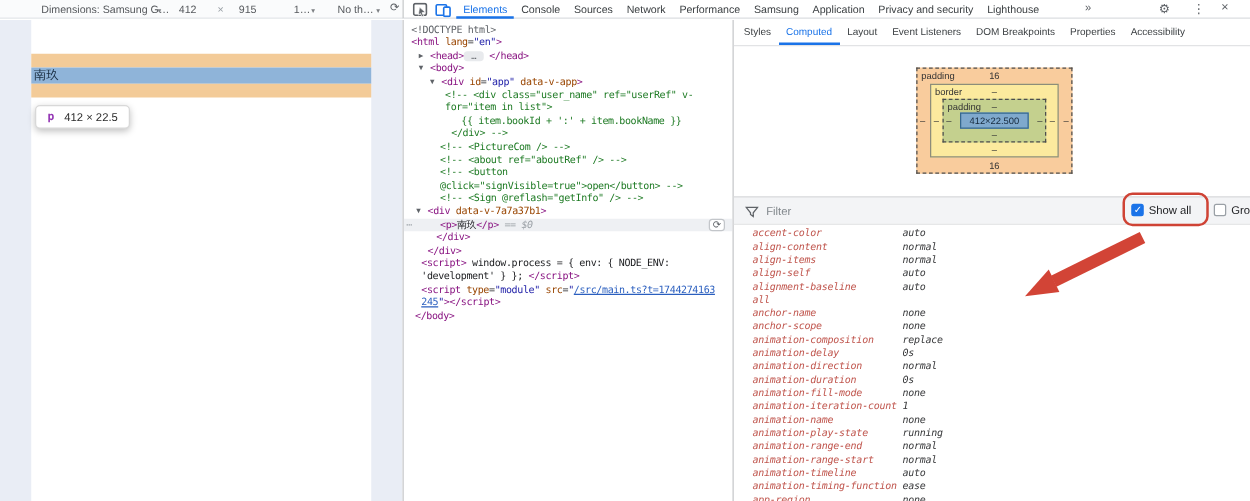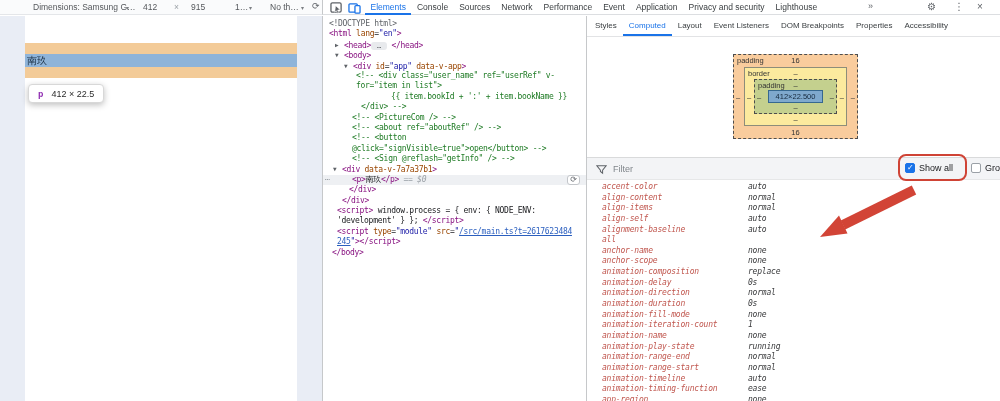--- a/index.html
+++ b/index.html
@@ -97,21 +97,21 @@
   .filter-input::placeholder{color:#80868b;}
   .cb-group{position:absolute;top:5px;display:flex;align-items:center;gap:4px;font-size:9px;color:#202124;}
   .cbg-showall{left:318px;} .cbg-group{left:384px;}
   .cb{width:10px;height:10px;border:1px solid #9aa0a6;border-radius:2px;background:#fff;position:relative;}
   .cb.checked{background:#1a73e8;border-color:#1a73e8;}
   .cb.checked::after{content:"✓";position:absolute;left:1px;top:-1.5px;color:#fff;font-size:8px;}
 
   
   .props{position:absolute;left:0;right:0;top:145px;font-family:"DejaVu Sans Mono",monospace;
     font-size:8px;font-style:italic;letter-spacing:-0.2px;}
-  .prow{height:10.65px;line-height:10.65px;display:flex;gap:26px;}
+  .prow{height:10.65px;line-height:10.65px;display:flex;}
   .pname{margin-left:15px;width:120px;color:#c0564e;white-space:nowrap;}
   .pval{color:#38393b;white-space:nowrap;}
 
   
   .red-rect{position:absolute;left:311px;top:117px;width:69px;height:27px;border:2.5px solid #cf4335;
     border-radius:8px;pointer-events:none;}
   .red-arrow{position:absolute;left:219px;top:147px;width:115px;height:60px;pointer-events:none;}
 </style>
 </head>
 <body>
@@ -152,54 +152,54 @@
     <svg class="hdr-icon devtgl" viewBox="0 0 14 13">
       <rect x="1" y="2" width="9" height="9" rx="1" fill="none" stroke="#1a73e8" stroke-width="1.4"></rect>
       <rect x="7.5" y="4" width="5.5" height="8" rx="1" fill="#fff" stroke="#1a73e8" stroke-width="1.4"></rect>
     </svg>
     <div class="tabs">
         <span class="tab active">Elements</span>
         <span class="tab">Console</span>
         <span class="tab">Sources</span>
         <span class="tab">Network</span>
         <span class="tab">Performance</span>
-        <span class="tab">Event</span>
+        <span class="tab">Samsung</span>
         <span class="tab">Application</span>
         <span class="tab">Privacy and security</span>
         <span class="tab">Lighthouse</span>
       </div>
     <span class="more-tabs">»</span>
     <span class="gear">⚙</span>
     <span class="h-dots">⋮</span>
     <span class="h-close">×</span>
   </div>
 
   <div class="elements">
     <div id="code">
         <div class="code-line"><span style="margin-left: 6px;"><span class="tk-doc">&lt;!DOCTYPE html&gt;</span></span></div>
         <div class="code-line"><span style="margin-left: 6px;"><span class="tk-tag">&lt;html</span><span class="tk-attr"> lang</span><span class="tk-txt">=</span><span class="tk-val">"en"</span><span class="tk-tag">&gt;</span></span></div>
         <div class="code-line"><span style="margin-left: 12px;"><span class="tw">▶</span><span class="tk-tag">&lt;head&gt;</span><span class="tk-badge"> … </span><span class="tk-tag"> &lt;/head&gt;</span></span></div>
         <div class="code-line"><span style="margin-left: 12px;"><span class="tw">▼</span><span class="tk-tag">&lt;body&gt;</span></span></div>
         <div class="code-line"><span style="margin-left: 21px;"><span class="tw">▼</span><span class="tk-tag">&lt;div</span><span class="tk-attr"> id</span><span class="tk-txt">=</span><span class="tk-val">"app"</span><span class="tk-attr"> data-v-app</span><span class="tk-tag">&gt;</span></span></div>
         <div class="code-line"><span style="margin-left: 33px;"><span class="tk-com">&lt;!-- &lt;div class="user_name" ref="userRef" v-</span></span></div>
         <div class="code-line"><span style="margin-left: 33px;"><span class="tk-com">for="item in list"&gt;</span></span></div>
-        <div class="code-line"><span style="margin-left: 68px;"><span class="tk-com">{{ item.bookId + ':' + item.bookName }}</span></span></div>
+        <div class="code-line"><span style="margin-left: 46px;"><span class="tk-com">{{ item.bookId + ':' + item.bookName }}</span></span></div>
         <div class="code-line"><span style="margin-left: 38px;"><span class="tk-com">&lt;/div&gt; --&gt;</span></span></div>
         <div class="code-line"><span style="margin-left: 29px;"><span class="tk-com">&lt;!-- &lt;PictureCom /&gt; --&gt;</span></span></div>
         <div class="code-line"><span style="margin-left: 29px;"><span class="tk-com">&lt;!-- &lt;about ref="aboutRef" /&gt; --&gt;</span></span></div>
         <div class="code-line"><span style="margin-left: 29px;"><span class="tk-com">&lt;!-- &lt;button</span></span></div>
         <div class="code-line"><span style="margin-left: 29px;"><span class="tk-com">@click="signVisible=true"&gt;open&lt;/button&gt; --&gt;</span></span></div>
         <div class="code-line"><span style="margin-left: 29px;"><span class="tk-com">&lt;!-- &lt;Sign @reflash="getInfo" /&gt; --&gt;</span></span></div>
         <div class="code-line"><span style="margin-left: 10px;"><span class="tw">▼</span><span class="tk-tag">&lt;div</span><span class="tk-attr"> data-v-7a7a37b1</span><span class="tk-tag">&gt;</span></span></div>
         <div class="code-line sel"><span class="gutter-dots">⋯</span><span style="margin-left: 29px;"><span class="tk-tag">&lt;p&gt;</span><span class="tk-txt">南玖</span><span class="tk-tag">&lt;/p&gt;</span><span class="tk-hint"> == $0</span></span><span class="reload-badge">⟳</span></div>
         <div class="code-line"><span style="margin-left: 26px;"><span class="tk-tag">&lt;/div&gt;</span></span></div>
         <div class="code-line"><span style="margin-left: 19px;"><span class="tk-tag">&lt;/div&gt;</span></span></div>
         <div class="code-line"><span style="margin-left: 14px;"><span class="tk-tag">&lt;script&gt;</span><span class="tk-txt"> window.process = { env: { NODE_ENV:</span></span></div>
         <div class="code-line"><span style="margin-left: 14px;"><span class="tk-txt">'development' } }; </span><span class="tk-tag">&lt;/script&gt;</span></span></div>
-        <div class="code-line"><span style="margin-left: 14px;"><span class="tk-tag">&lt;script</span><span class="tk-attr"> type</span><span class="tk-txt">=</span><span class="tk-val">"module"</span><span class="tk-attr"> src</span><span class="tk-txt">=</span><span class="tk-val">"</span><span class="tk-link">/src/main.ts?t=2617623484</span></span></div>
+        <div class="code-line"><span style="margin-left: 14px;"><span class="tk-tag">&lt;script</span><span class="tk-attr"> type</span><span class="tk-txt">=</span><span class="tk-val">"module"</span><span class="tk-attr"> src</span><span class="tk-txt">=</span><span class="tk-val">"</span><span class="tk-link">/src/main.ts?t=1744274163</span></span></div>
         <div class="code-line"><span style="margin-left: 14px;"><span class="tk-link">245</span><span class="tk-val">"</span><span class="tk-tag">&gt;&lt;/script&gt;</span></span></div>
         <div class="code-line"><span style="margin-left: 9px;"><span class="tk-tag">&lt;/body&gt;</span></span></div>
       </div>
   </div>
 
   <div class="right">
     <div class="subtabs">
         <span class="stab">Styles</span>
         <span class="stab active">Computed</span>
         <span class="stab">Layout</span>

